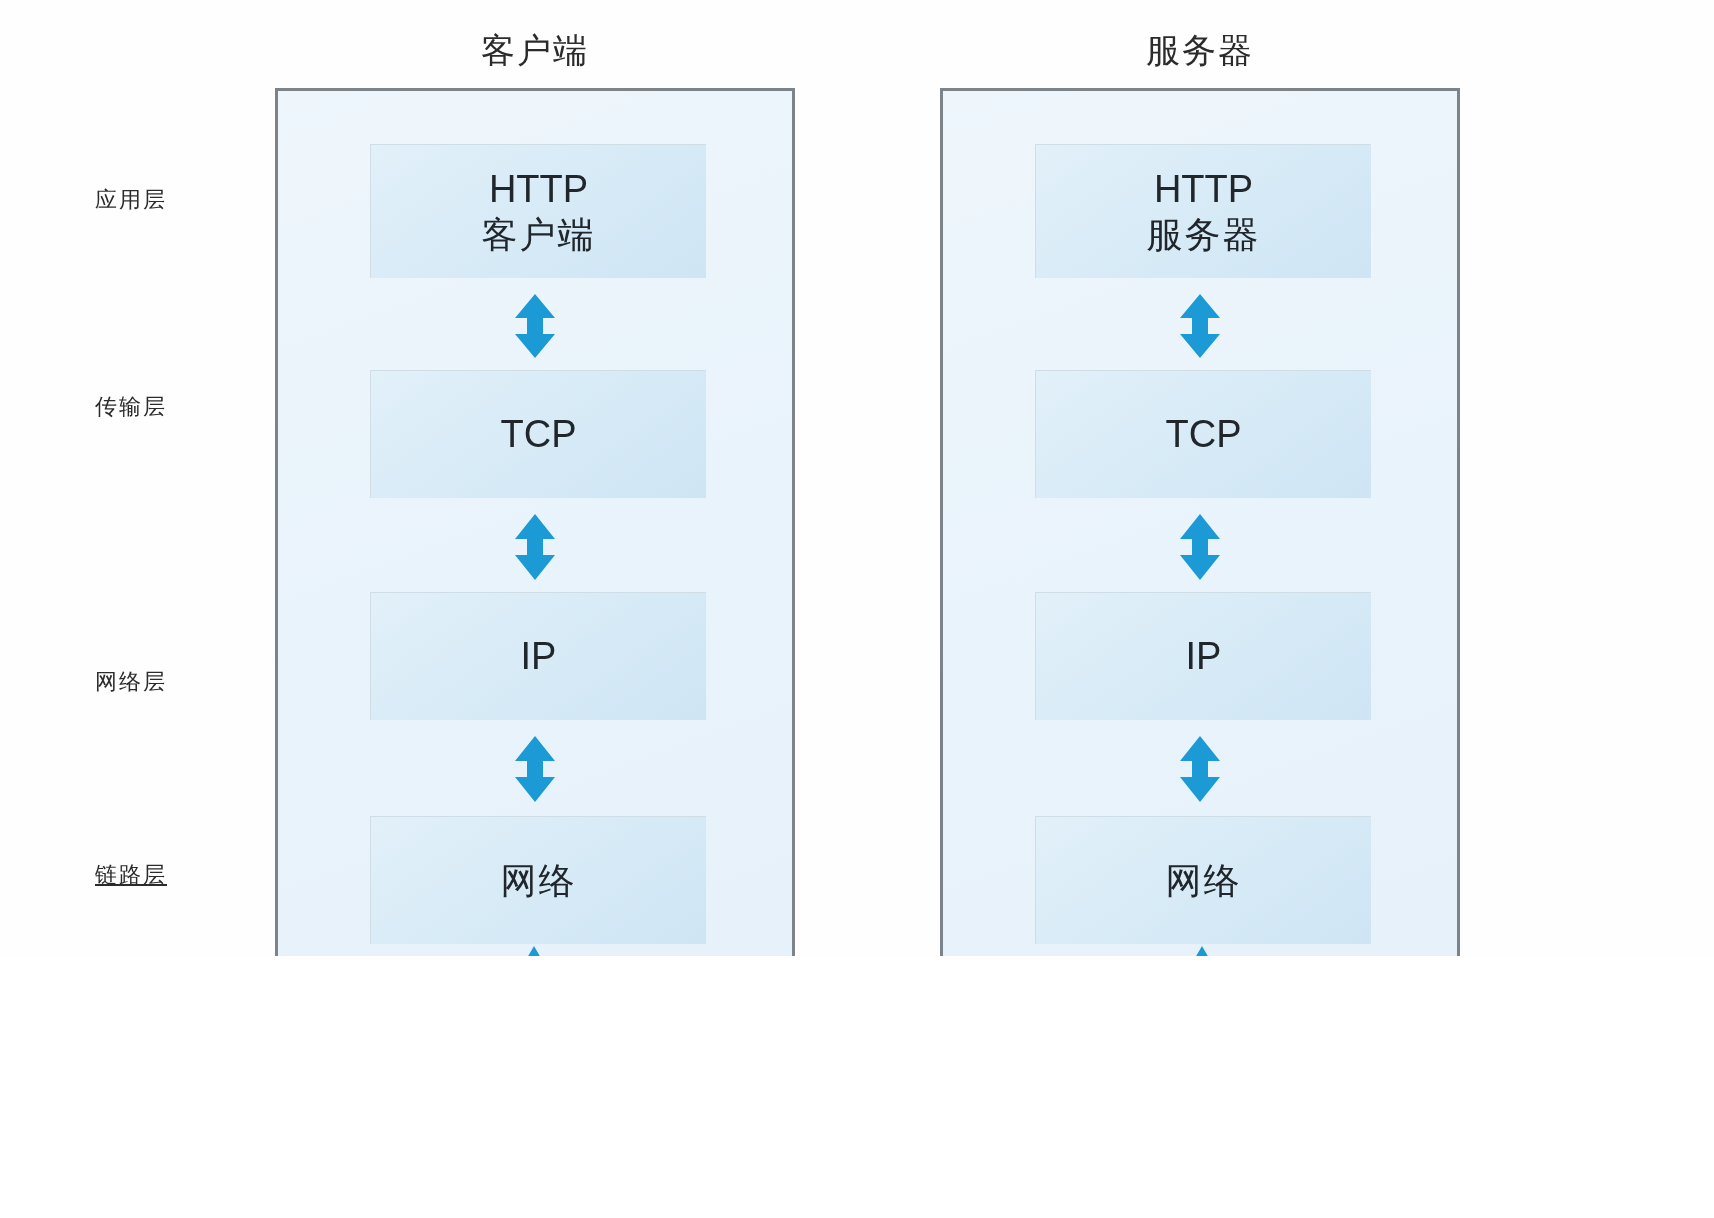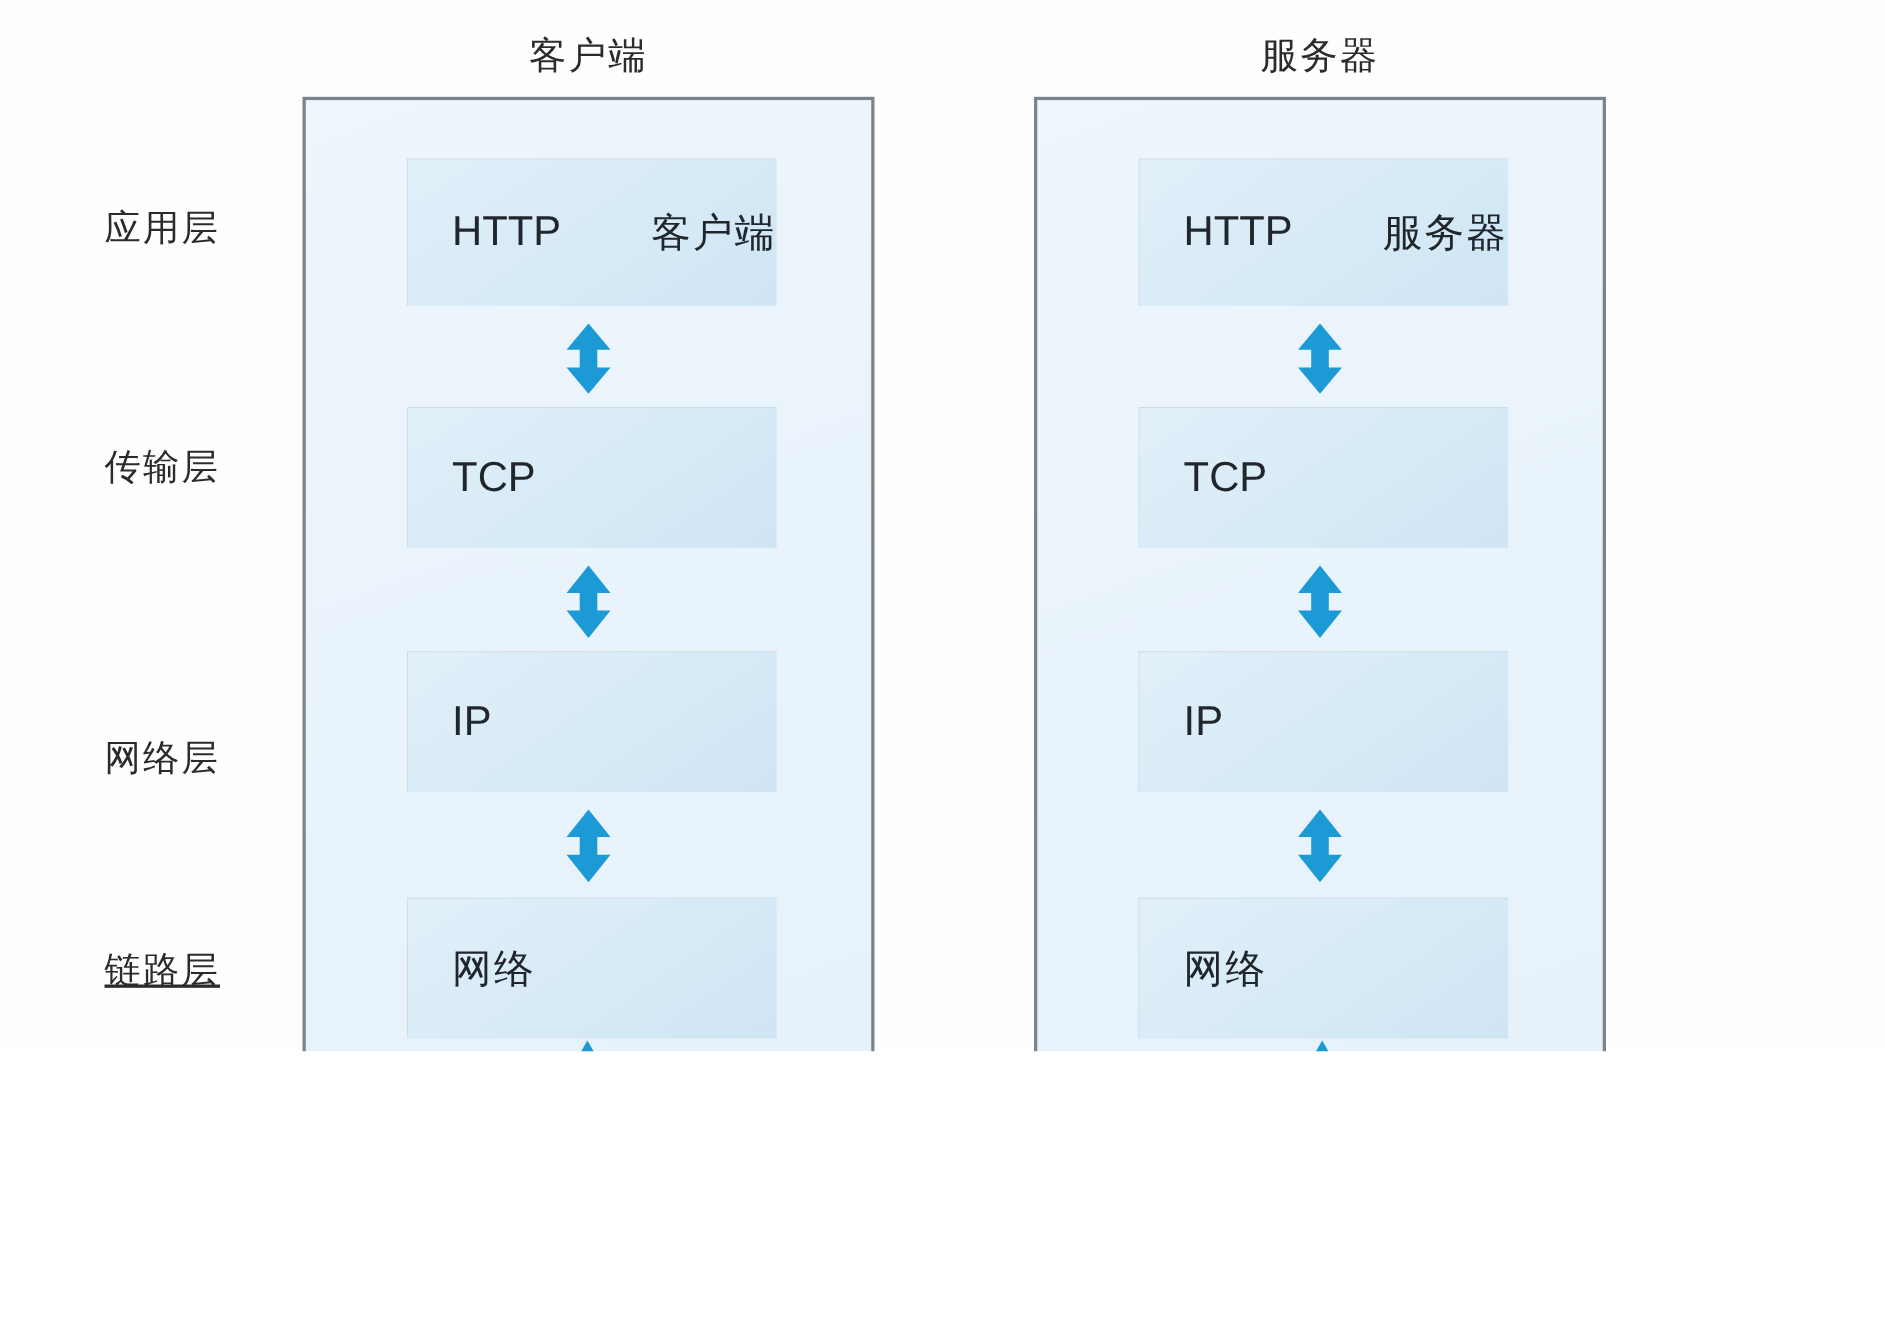--- a/index.html
+++ b/index.html
@@ -32,40 +32,39 @@
   .host-box {
     position: absolute;
     background: linear-gradient(160deg, #eef6fc 0%, #e9f3fb 55%, #e6f1fa 100%);
     border: 3px solid #7d8489;
     box-sizing: border-box;
   }
 
   
   .row-label {
     position: absolute;
-    font-size: 33px;
+    font-size: 22px;
     color: #2b2b2b;
     letter-spacing: 2px;
     white-space: nowrap;
     text-align: left;
   }
 
   
   .proto-box {
     position: absolute;
     background: linear-gradient(145deg, #e2f0f9 0%, #d8ebf7 45%, #cfe5f4 100%);
     box-sizing: border-box;
     display: flex;
-    flex-direction: row;
+    flex-direction: column;
     align-items: center;
-    justify-content: space-between;
+    justify-content: center;
     color: #20262b;
     border-top: 1px solid #cfdde7;
     border-left: 1px solid #cfdde7;
-    padding-left: 40px;
   }
   .proto-box::after {
     
     content: "";
     position: absolute;
     left: 8px;
     top: 8px;
     right: -8px;
     bottom: -8px;
     background: transparent;
@@ -113,21 +112,21 @@
 
 <div id="canvas">
 
   <div class="col-caption" style="left:275px; top:28px; width:520px;">客户端</div>
   <div class="col-caption" style="left:940px; top:28px; width:520px;">服务器</div>
 
   <div class="host-box" style="left:275px; top:88px; width:520px; height:912px;"></div>
   <div class="host-box" style="left:940px; top:88px; width:520px; height:912px;"></div>
 
   <div class="row-label" style="left:95px; top:185px;">应用层</div>
-  <div class="row-label" style="left:95px; top:402px;">传输层</div>
+  <div class="row-label" style="left:95px; top:392px;">传输层</div>
   <div class="row-label" style="left:95px; top:667px;">网络层</div>
   <div class="row-label" style="left:95px; top:860px;text-decoration:underline;">链路层</div>
 
   <div class="proto-box" style="left:370px; top:144px; width:336px; height:134px;">
     <div class="proto-line">HTTP</div>
     <div class="proto-line cjk">客户端</div>
   </div>
 
   <div class="proto-box" style="left:370px; top:370px; width:336px; height:128px;">
     <div class="proto-line">TCP</div>

